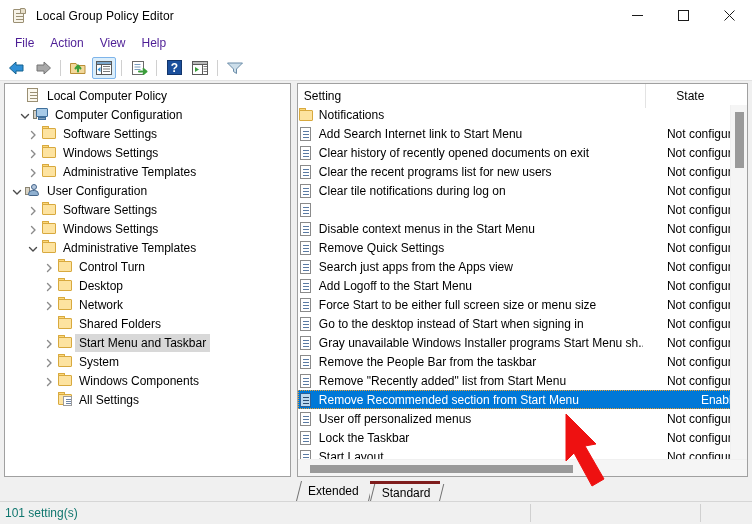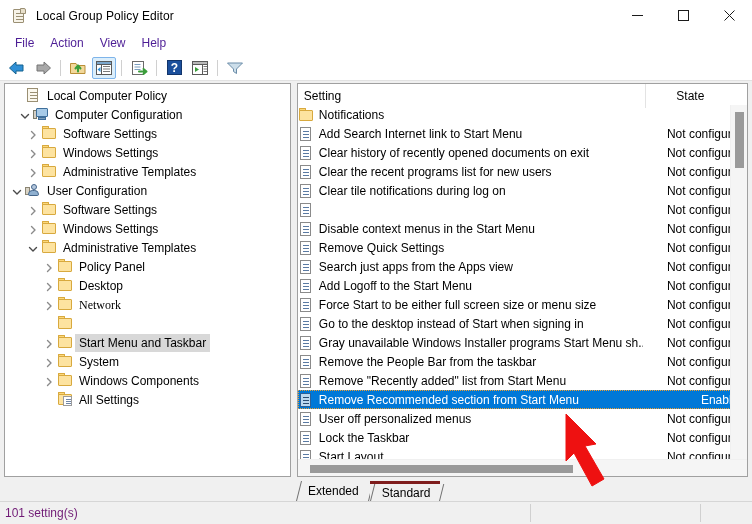--- a/index.html
+++ b/index.html
@@ -468,21 +468,21 @@
 
   
   .statusbar {
     flex: 0 0 auto;
     height: 23px;
     background: #f0f0f0;
     border-top: 1px solid #d6d6d6;
     display: flex;
     align-items: center;
     font-size: 12px;
-    color: #701a75;
+    color: #0f766e;
     position: relative;
   }
   .status-text { padding-left: 5px; }
   .status-div {
     position: absolute;
     top: 2px; bottom: 2px;
     width: 1px;
     background: #d0d0d0;
   }
 
@@ -708,52 +708,53 @@
           <div class="tnode" style="padding-left: 36px;">
             <div class="twist">
               <svg width="10" height="10" viewBox="0 0 10 10">
                 <path d="M3.5 1.5 L7 5 L3.5 8.5" stroke="#8a8a8a" stroke-width="1.4" fill="none" stroke-linecap="round" stroke-linejoin="round"></path>
               </svg>
             </div>
             <div class="ficon">
               <div class="ftab"></div>
               <div class="fbody"></div>
             </div>
-            <div class="tlabel">Policy Panel</div>
+            <div class="tlabel">Control Turn</div>
           </div>
           <div class="tnode" style="padding-left: 36px;">
             <div class="twist">
               <svg width="10" height="10" viewBox="0 0 10 10">
                 <path d="M3.5 1.5 L7 5 L3.5 8.5" stroke="#8a8a8a" stroke-width="1.4" fill="none" stroke-linecap="round" stroke-linejoin="round"></path>
               </svg>
             </div>
             <div class="ficon">
               <div class="ftab"></div>
               <div class="fbody"></div>
             </div>
             <div class="tlabel">Desktop</div>
           </div>
-          <div class="tnode" style="padding-left: 36px; font-family: Liberation Serif, serif;">
+          <div class="tnode" style="padding-left: 36px;">
             <div class="twist">
               <svg width="10" height="10" viewBox="0 0 10 10">
                 <path d="M3.5 1.5 L7 5 L3.5 8.5" stroke="#8a8a8a" stroke-width="1.4" fill="none" stroke-linecap="round" stroke-linejoin="round"></path>
               </svg>
             </div>
             <div class="ficon">
               <div class="ftab"></div>
               <div class="fbody"></div>
             </div>
             <div class="tlabel">Network</div>
           </div>
           <div class="tnode" style="padding-left: 36px;">
             <div class="twist"></div>
             <div class="ficon">
               <div class="ftab"></div>
               <div class="fbody"></div>
             </div>
+            <div class="tlabel">Shared Folders</div>
           </div>
           <div class="tnode selected" style="padding-left: 36px;">
             <div class="twist">
               <svg width="10" height="10" viewBox="0 0 10 10">
                 <path d="M3.5 1.5 L7 5 L3.5 8.5" stroke="#8a8a8a" stroke-width="1.4" fill="none" stroke-linecap="round" stroke-linejoin="round"></path>
               </svg>
             </div>
             <div class="ficon">
               <div class="ftab"></div>
               <div class="fbody"></div>

